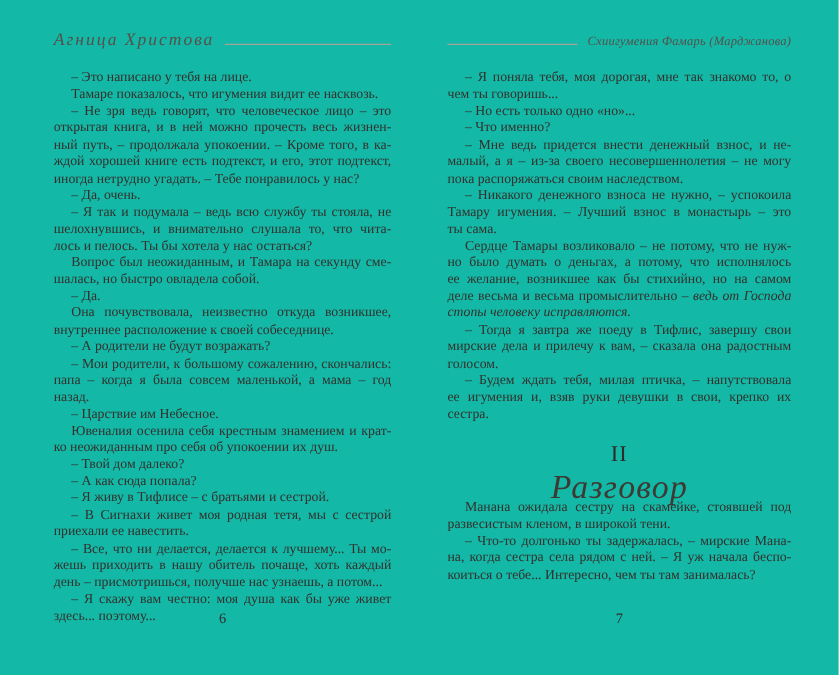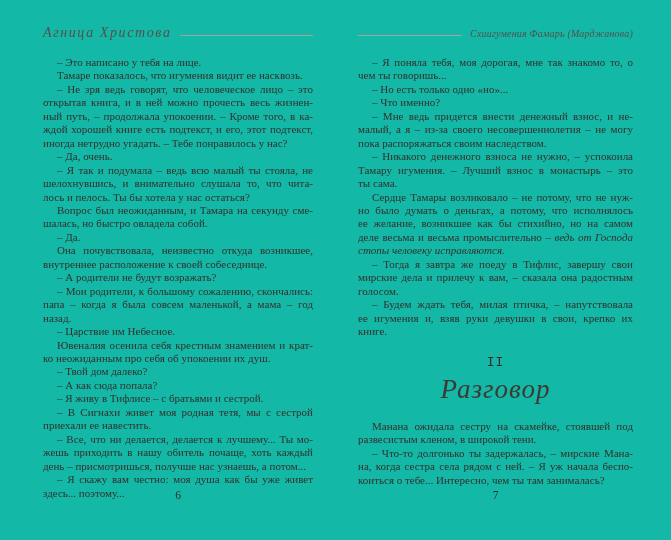--- a/index.html
+++ b/index.html
@@ -26,30 +26,30 @@
   .rh-left .rh-script  { font-size: 14px; letter-spacing: 1.6px; margin-right: 8px; }
   .rh-right .rh-script { font-size: 10px; letter-spacing: 0.2px; margin-left: 8px; }
   .rh-rule { flex: 1 1 auto; height: 0; border-bottom: 1px solid #a5a19b; position: relative; top: 2px; }
 
   .page-body {
     position: absolute; left: 0; right: 0;
     font-size: 11px; line-height: 13.45px; font-family: Liberation Serif, serif;
   }
   .body-left  { top: 56px; }
   .body-right-top { top: 56px; }
-  .body-right-bottom { top: 420px; }
+  .body-right-bottom { top: 400px; }
 
   .line { text-align: justify; text-align-last: justify; }
   .line.last  { text-align-last: left; }
   .line.first { text-indent: 14px; }
   .line i { font-style: italic; }
 
   .chapter { position: absolute; top: 354px; left: 0; right: 0; text-align: center; }
   .chapter-number {
-    font-size: 13px; line-height: 18px; letter-spacing: 1px; color: #2e2b28; font-family: Liberation Mono, monospace;
+    font-size: 18px; line-height: 18px; letter-spacing: 1px; color: #2e2b28;
   }
   .chapter-title {
     font-style: italic; font-size: 27px; line-height: 30px;
     color: #3d3933; letter-spacing: 1px; margin-top: 2px; text-align: center;
   }
 
   .page-number {
     position: absolute; top: 489px; left: 0; right: 0;
     text-align: center; font-size: 11.5px; color: #2f2c29;
   }
@@ -75,21 +75,21 @@
           <div class="line first"><span>– Не зря ведь говорят, что человеческое лицо – это</span></div>
           <div class="line"><span>открытая книга, и в ней можно прочесть весь жизнен-</span></div>
           <div class="line"><span>ный путь, – продолжала упокоении. – Кроме того, в ка-</span></div>
           <div class="line"><span>ждой хорошей книге есть подтекст, и его, этот подтекст,</span></div>
           <div class="line last"><span>иногда нетрудно угадать. – Тебе понравилось у нас?</span></div>
         </div>
         <div class="para">
           <div class="line first last"><span>– Да, очень.</span></div>
         </div>
         <div class="para">
-          <div class="line first"><span>– Я так и подумала – ведь всю малый ты стояла, не</span></div>
+          <div class="line first"><span>– Я так и подумала – ведь всю службу ты стояла, не</span></div>
           <div class="line"><span>шелохнувшись, и внимательно слушала то, что чита-</span></div>
           <div class="line last"><span>лось и пелось. Ты бы хотела у нас остаться?</span></div>
         </div>
         <div class="para">
           <div class="line first"><span>Вопрос был неожиданным, и Тамара на секунду сме-</span></div>
           <div class="line last"><span>шалась, но быстро овладела собой.</span></div>
         </div>
         <div class="para">
           <div class="line first last"><span>– Да.</span></div>
         </div>
@@ -171,21 +171,21 @@
           <div class="line last"><i>стопы человеку исправляются.</i></div>
         </div>
         <div class="para">
           <div class="line first"><span>– Тогда я завтра же поеду в Тифлис, завершу свои</span></div>
           <div class="line"><span>мирские дела и прилечу к вам, – сказала она радостным</span></div>
           <div class="line last"><span>голосом.</span></div>
         </div>
         <div class="para">
           <div class="line first"><span>– Будем ждать тебя, милая птичка, – напутствовала</span></div>
           <div class="line"><span>ее игумения и, взяв руки девушки в свои, крепко их</span></div>
-          <div class="line last"><span>книге.</span></div>
+          <div class="line last"><span>сестра.</span></div>
         </div>
       </div>
     <div class="chapter">
       <div class="chapter-number">II</div>
       <div class="chapter-title">Разговор</div>
     </div>
     <div class="page-body body-right-bottom">
         <div class="para">
           <div class="line first"><span>Манана ожидала сестру на скамейке, стоявшей под</span></div>
           <div class="line last"><span>развесистым кленом, в широкой тени.</span></div>

